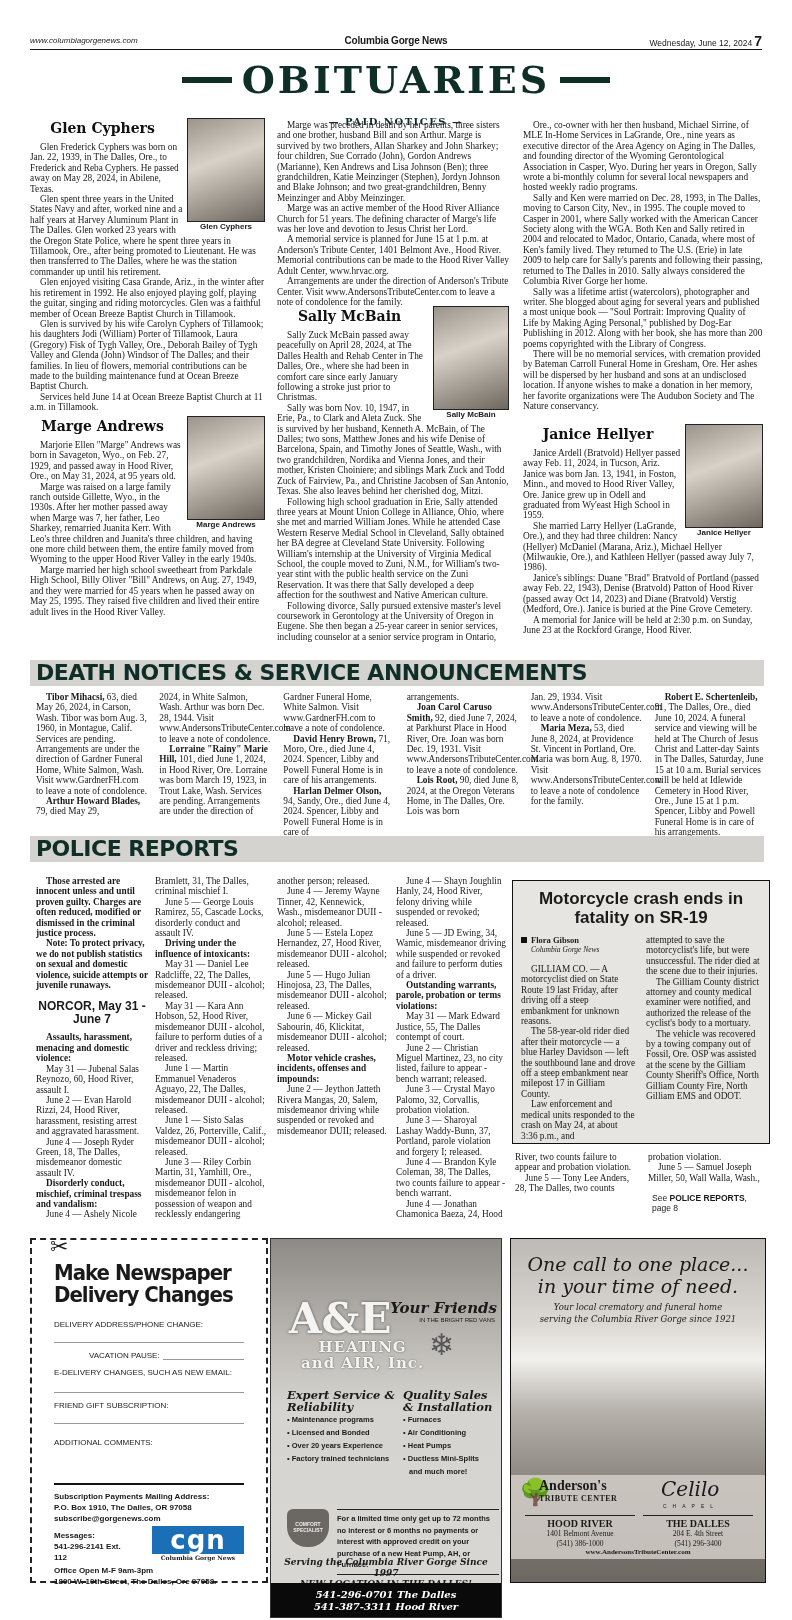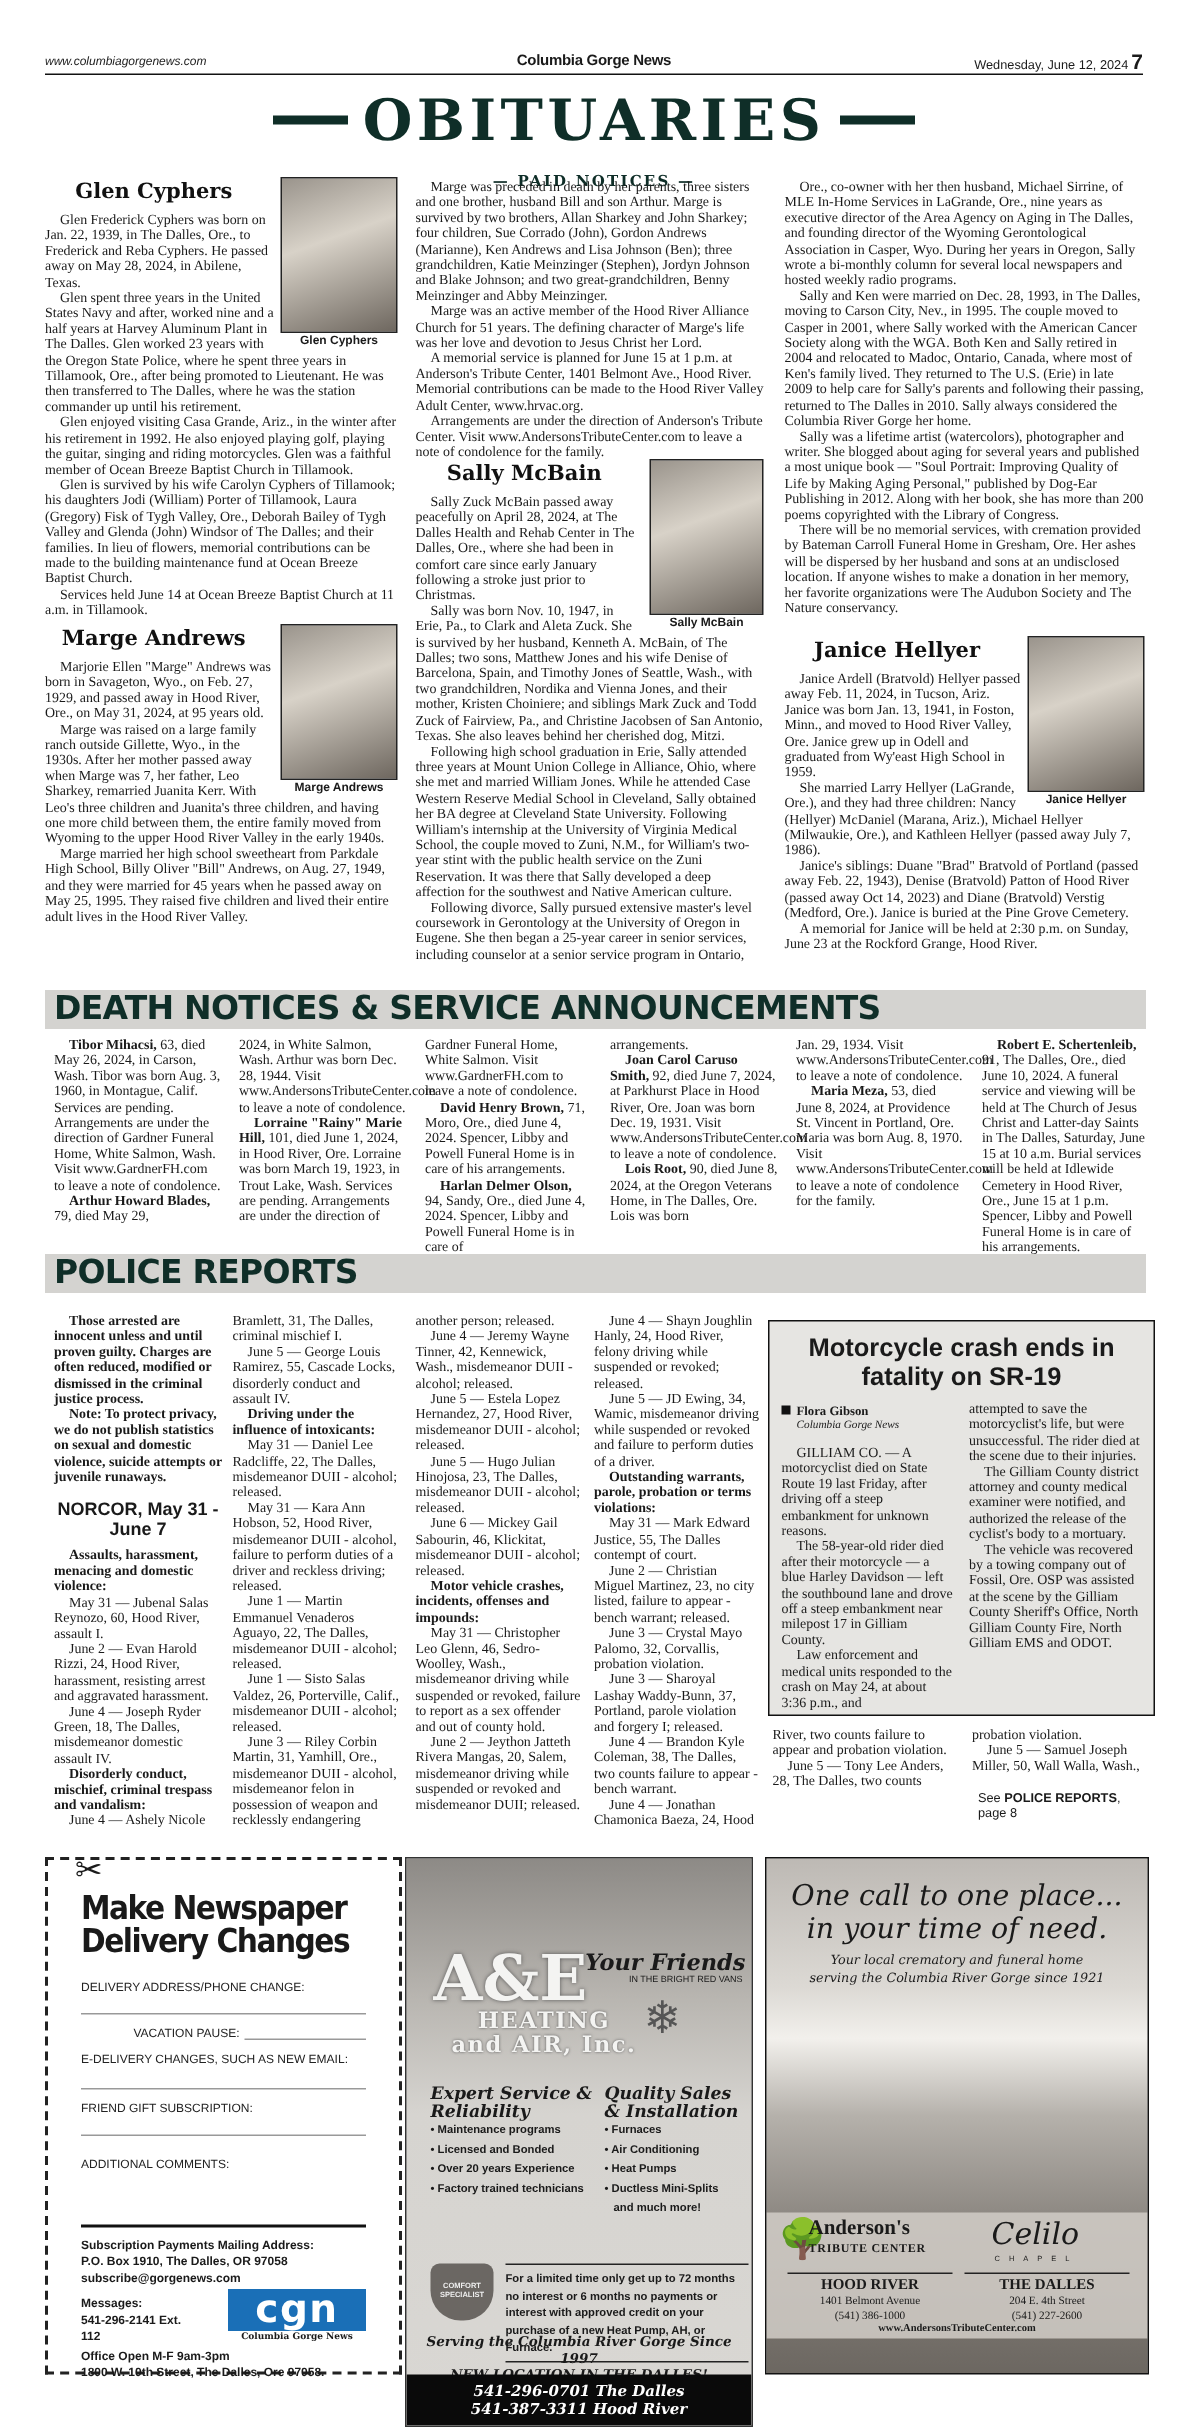--- a/index.html
+++ b/index.html
@@ -204,21 +204,20 @@
   <p>June 3 — Riley Corbin Martin, 31, Yamhill, Ore., misdemeanor DUII - alcohol, misdemeanor felon in possession of weapon and recklessly endangering</p>
 </div>
 
 <div class="abs pr-col" style="left:277px; top:876px; width:112px;">
   <p style="text-indent:0">another person; released.</p>
   <p>June 4 — Jeremy Wayne Tinner, 42, Kennewick, Wash., misdemeanor DUII - alcohol; released.</p>
   <p>June 5 — Estela Lopez Hernandez, 27, Hood River, misdemeanor DUII - alcohol; released.</p>
   <p>June 5 — Hugo Julian Hinojosa, 23, The Dalles, misdemeanor DUII - alcohol; released.</p>
   <p>June 6 — Mickey Gail Sabourin, 46, Klickitat, misdemeanor DUII - alcohol; released.</p>
   <p class="sec">Motor vehicle crashes, incidents, offenses and impounds:</p>
-  <p>May 31 — Christopher Leo Glenn, 46, Sedro-Woolley, Wash., misdemeanor driving while suspended or revoked, failure to report as a sex offender and out of county hold.</p>
   <p>June 2 — Jeython Jatteth Rivera Mangas, 20, Salem, misdemeanor driving while suspended or revoked and misdemeanor DUII; released.</p>
 </div>
 
 <div class="abs pr-col" style="left:396px; top:876px; width:110px;">
   <p>June 4 — Shayn Joughlin Hanly, 24, Hood River, felony driving while suspended or revoked; released.</p>
   <p>June 5 — JD Ewing, 34, Wamic, misdemeanor driving while suspended or revoked and failure to perform duties of a driver.</p>
   <p class="sec">Outstanding warrants, parole, probation or terms violations:</p>
   <p>May 31 — Mark Edward Justice, 55, The Dalles contempt of court.</p>
   <p>June 2 — Christian Miguel Martinez, 23, no city listed, failure to appear - bench warrant; released.</p>
   <p>June 3 — Crystal Mayo Palomo, 32, Corvallis, probation violation.</p>
@@ -334,17 +333,17 @@
     <div class="celilo">Celilo</div>
     <div class="chapel">CHAPEL</div>
     <div class="loc" style="left:14px;">
         <div>HOOD RIVER</div>
         <span>1401 Belmont Avenue</span>
         <span>(541) 386-1000</span>
       </div>
     <div class="loc" style="left:132px;">
         <div>THE DALLES</div>
         <span>204 E. 4th Street</span>
-        <span>(541) 227-2600</span>
+        <span>(541) 296-3400</span>
       </div>
     <div class="web">www.AndersonsTributeCenter.com</div>
   </div>
 </div>
 
 </body></html>

